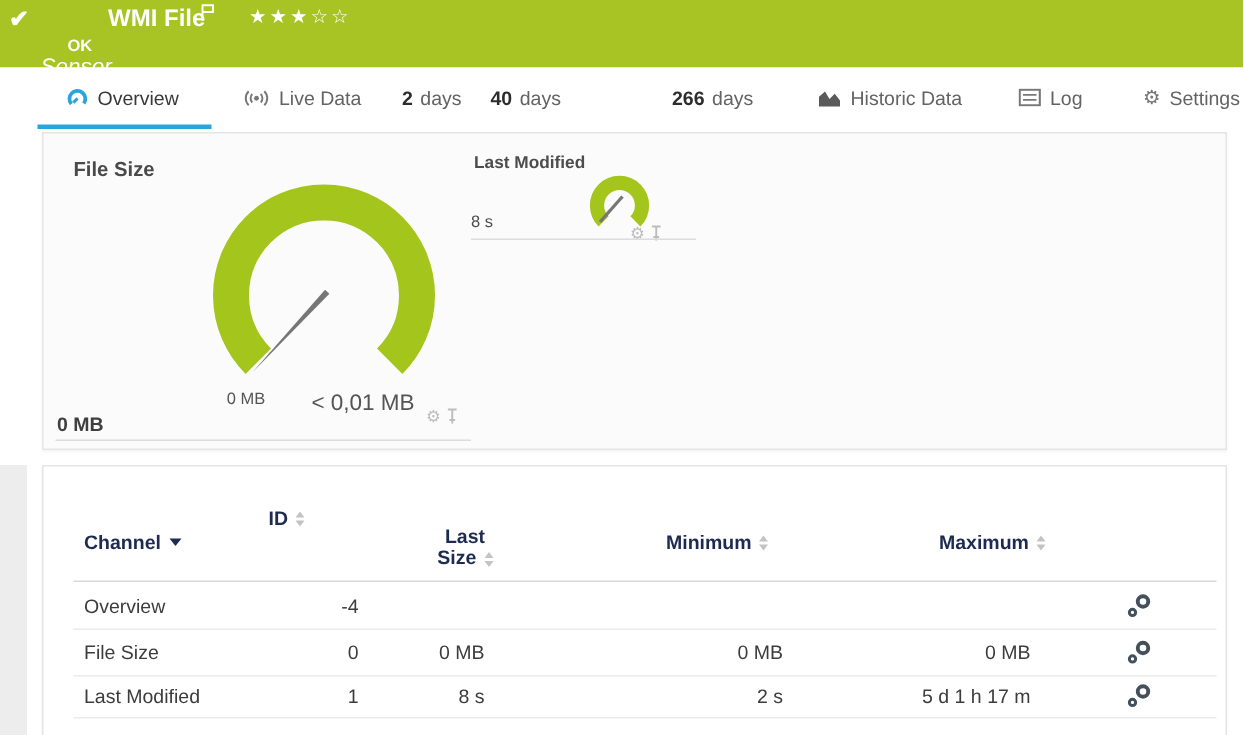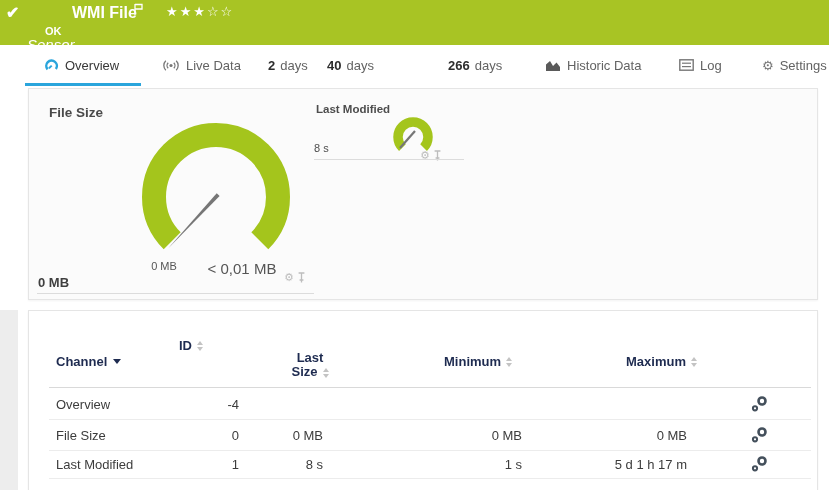--- a/index.html
+++ b/index.html
@@ -225,21 +225,21 @@
           <circle cx="4" cy="12.8" r="2.1" stroke="#44505c" stroke-width="2" fill="none"></circle>
         </svg>
       </span>
     </div>
     <div class="rowline" style="top:139px"></div>
 
     <div class="trow" style="top:139px;height:28px">
       <span class="cell c-channel">Last Modified</span>
       <span class="cell c-id">1</span>
       <span class="cell c-last">8 s</span>
-      <span class="cell c-min">1 s</span>
+      <span class="cell c-min">2 s</span>
       <span class="cell c-max">5 d 1 h 17 m</span>
       <span class="c-gears">
         <svg width="17" height="17" viewBox="0 0 17 17">
           <circle cx="11" cy="5.5" r="3.5" stroke="#44505c" stroke-width="2.6" fill="none"></circle>
           <circle cx="4" cy="12.8" r="2.1" stroke="#44505c" stroke-width="2" fill="none"></circle>
         </svg>
       </span>
     </div>
     <div class="rowline" style="top:167px"></div>
 

